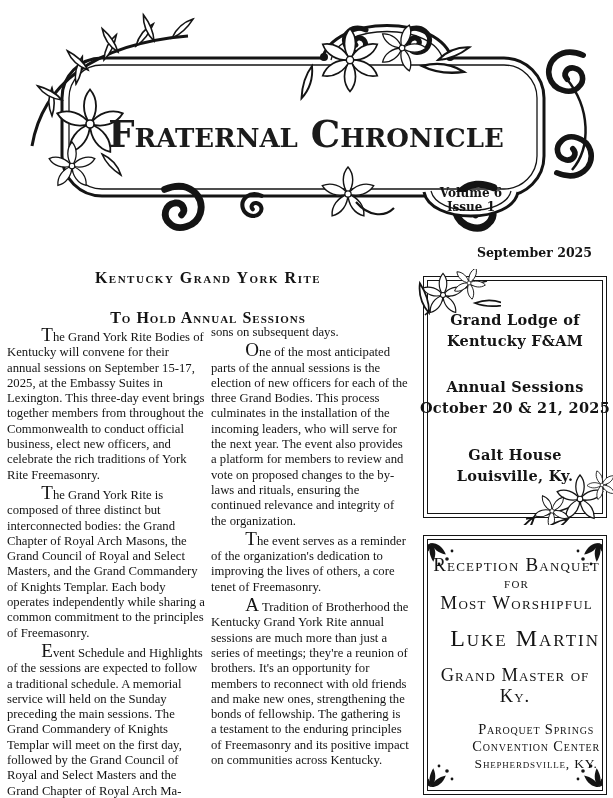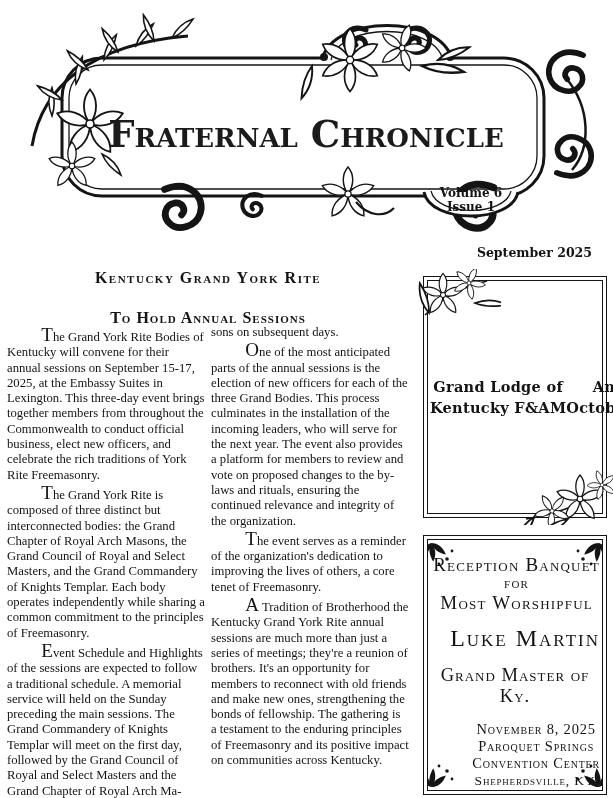--- a/index.html
+++ b/index.html
@@ -49,21 +49,21 @@
   .sidebox{position:absolute;left:423px;width:184px;border:1.6px solid #141414;box-sizing:border-box;background:#fff;}
   .sidebox::before{
     content:"";position:absolute;left:3px;top:3px;right:3px;bottom:3px;
     border:1px solid #141414;pointer-events:none;
   }
   .box-grand-lodge{top:276px;height:242px;}
   .box-banquet{top:535px;height:260px;}
 
   .box-grand-lodge .inner{
     position:absolute;left:6px;top:6px;right:6px;bottom:6px;
-    display:flex;justify-content:space-evenly;align-items:center;
+    display:flex;flex-direction:column;justify-content:space-evenly;align-items:center;
     text-align:center;
     font-family:"DejaVu Serif", serif;font-weight:700;font-size:14.5px;line-height:21px;
     letter-spacing:0.3px;
   }
   .box-grand-lodge .grp div{white-space:nowrap;}
 
   .box-banquet .inner{
     position:absolute;left:6px;top:6px;right:6px;bottom:6px;
     display:flex;flex-direction:column;align-items:flex-end;text-align:center;
     font-family:"Liberation Serif", serif;font-variant-caps:small-caps;
@@ -246,21 +246,20 @@
       <div class="b2-head">
         <div>Reception Banquet</div>
         <div class="forline">for</div>
         <div>Most Worshipful</div>
       </div>
       <div class="b2-name">Luke Martin</div>
       <div class="b2-title">
         <div>Grand Master of Ky.</div>
       </div>
       <div class="b2-details">
-        <div>November 8, 2025</div>
         <div>Paroquet Springs</div>
         <div>Convention Center</div>
         <div class="small">Shepherdsville, KY.</div>
       </div>
     </div>
   </div>
 
 </div>
 
 </body></html>

